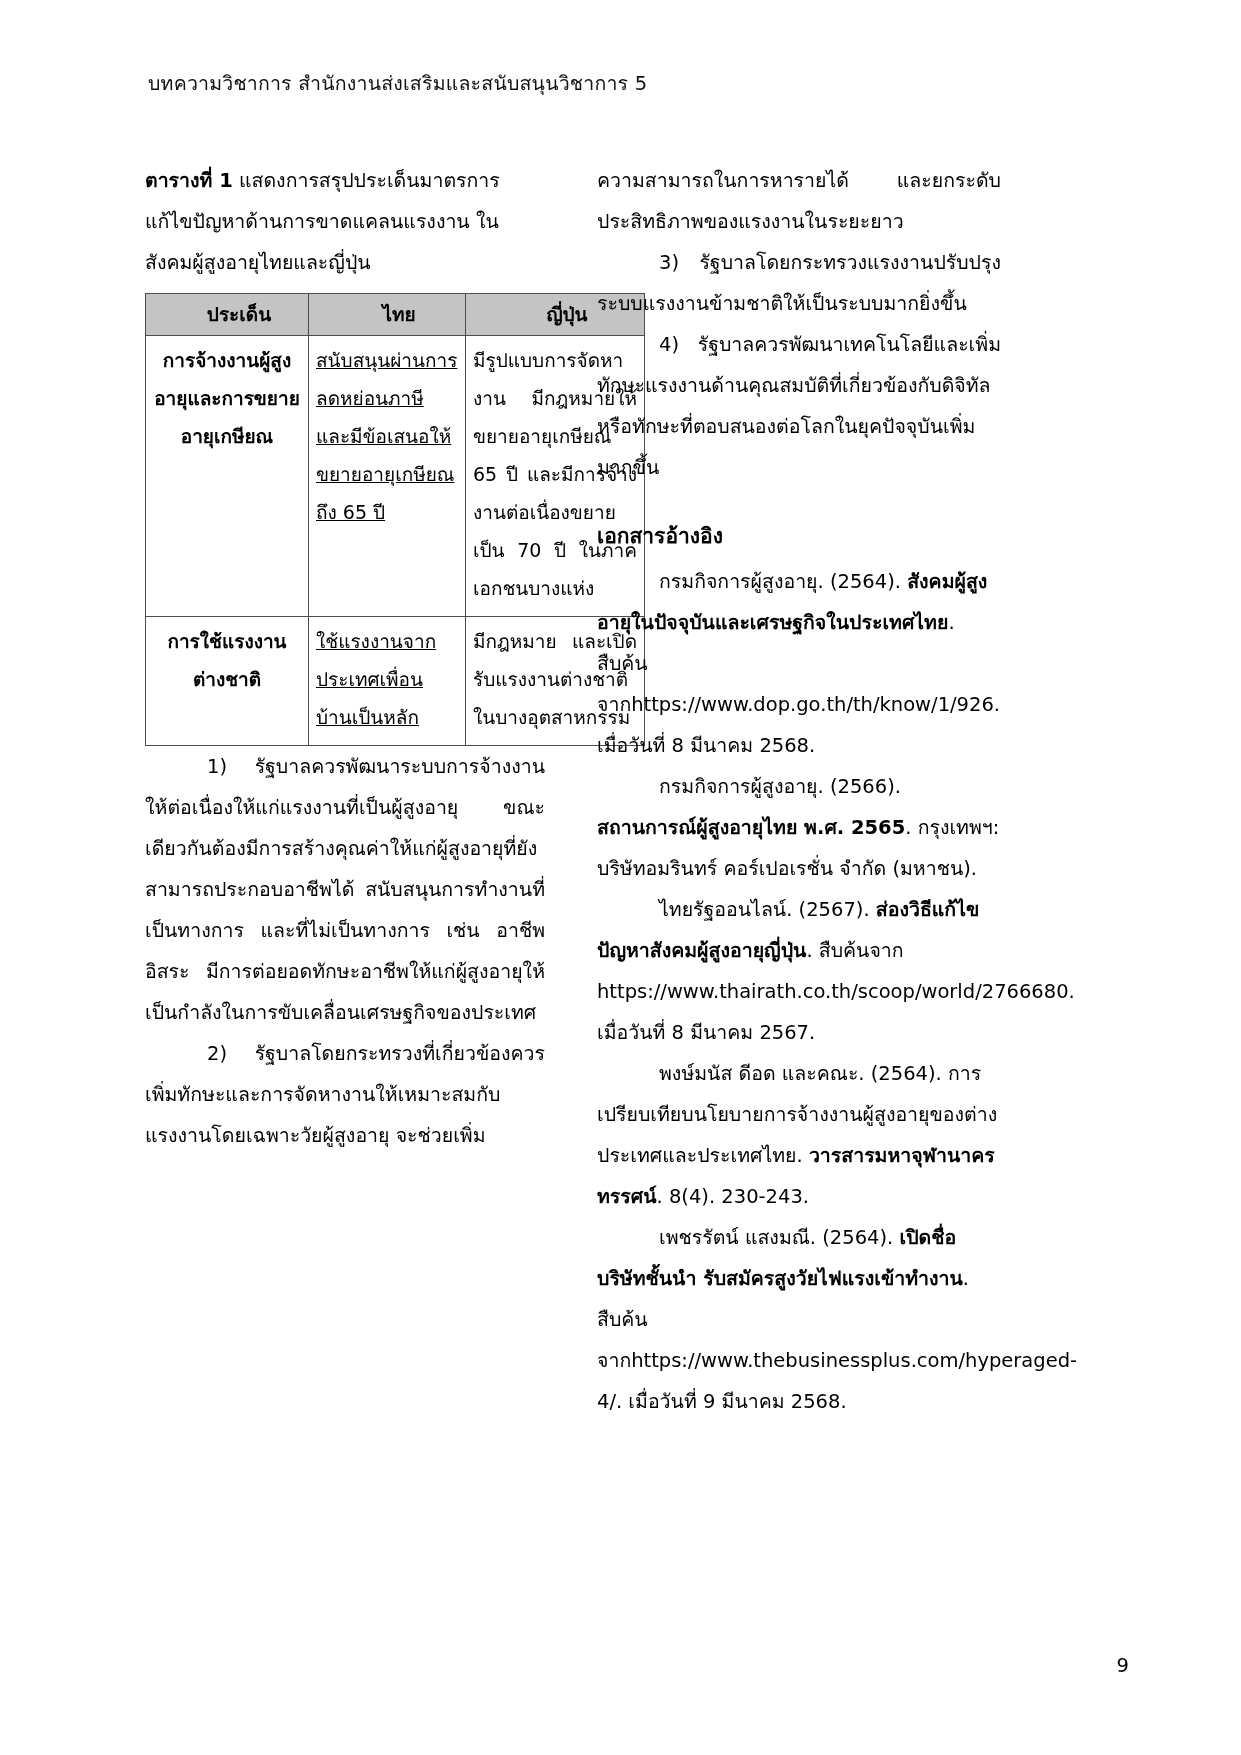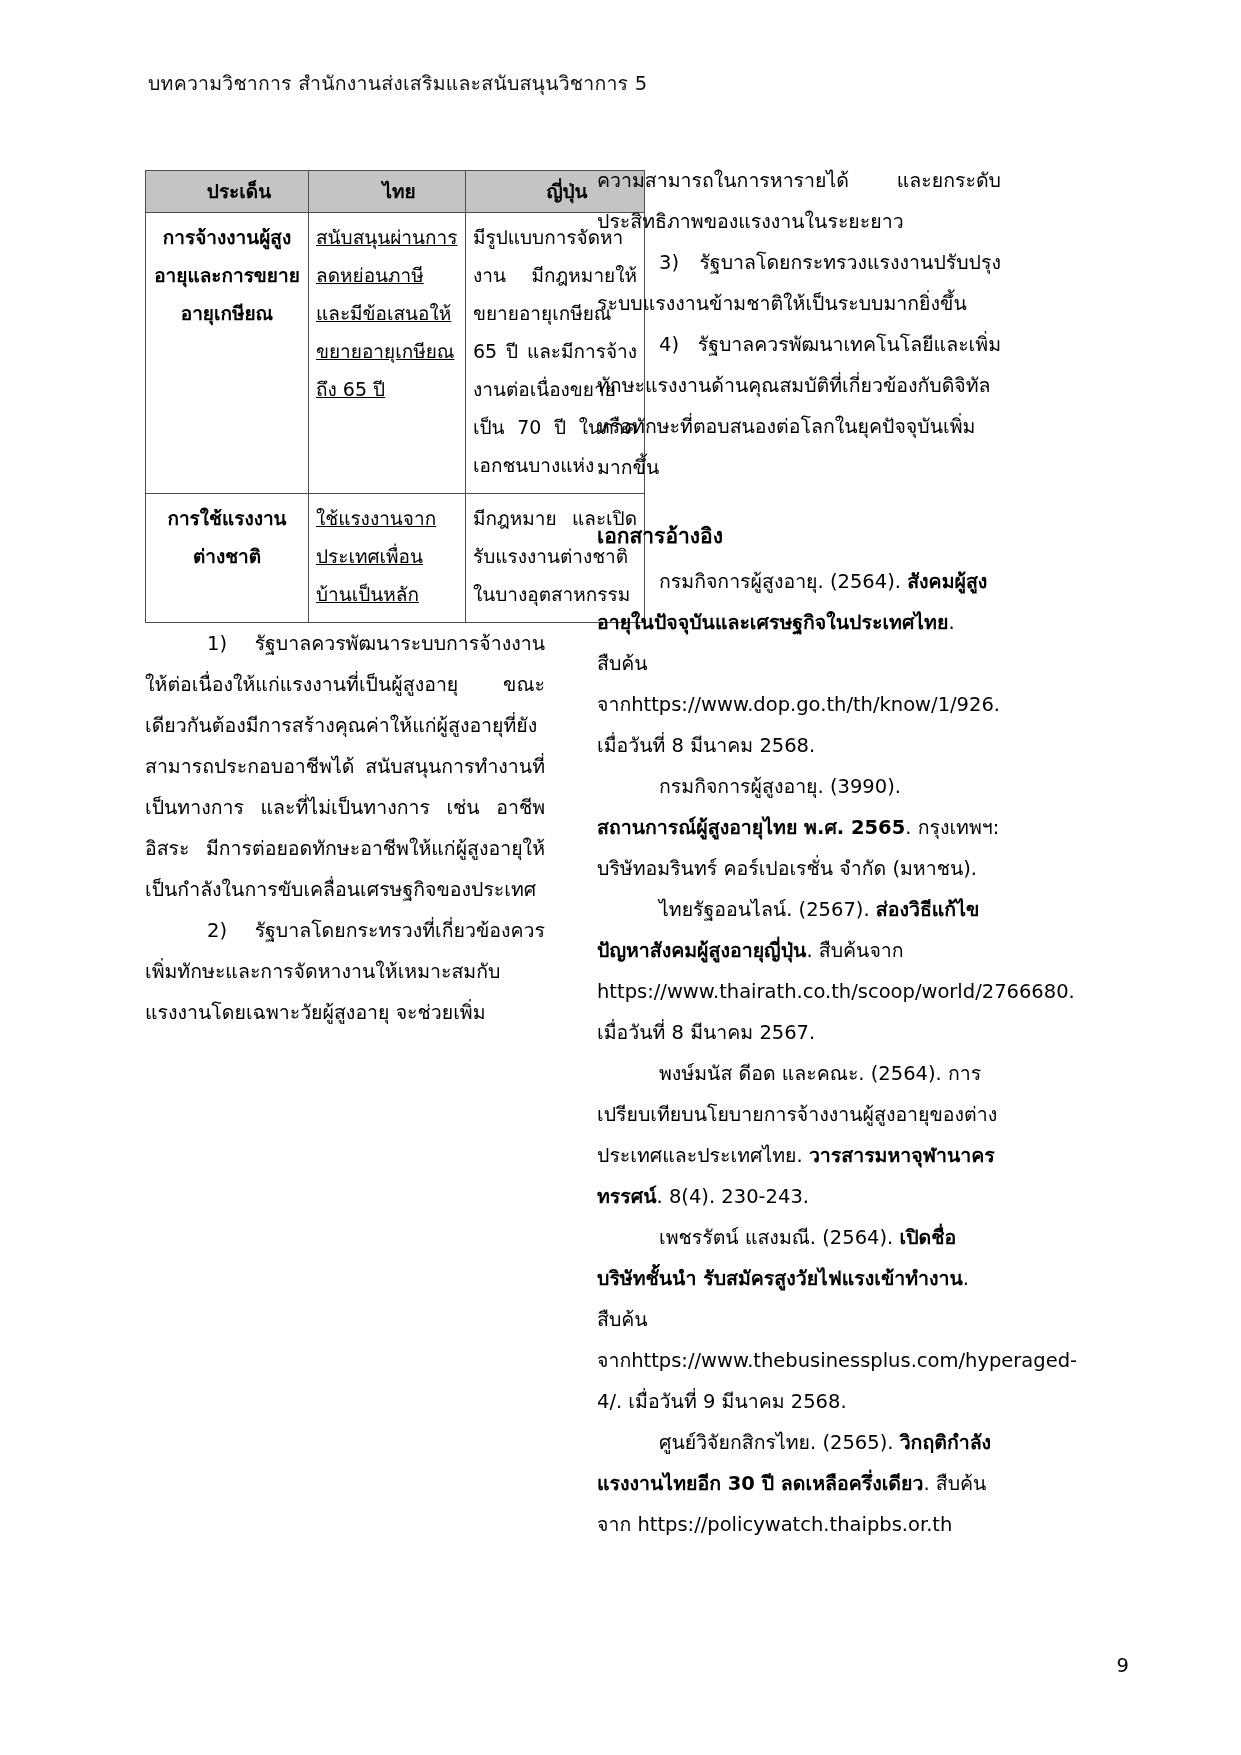--- a/index.html
+++ b/index.html
@@ -124,20 +124,21 @@
 </style>
 </head>
 <body>
 
 <div class="page">
 
   <div class="running-head">บทความวิชาการ สำนักงานส่งเสริมและสนับสนุนวิชาการ 5</div>
 
   <div class="col col-left">
 
+    <div class="caption"><b>ตารางที่ 1</b><span> แสดงการสรุปประเด็นมาตรการแก้ไขปัญหาด้านการขาดแคลนแรงงาน ในสังคมผู้สูงอายุไทยและญี่ปุ่น</span></div>
 
     <table class="tbl">
       <thead>
         <tr>
           <th class="h1">ประเด็น</th>
           <th class="h2">ไทย</th>
           <th class="h3">ญี่ปุ่น</th>
         </tr>
       </thead>
       <tbody>
@@ -164,27 +165,26 @@
 
     <p class="para-flat">ความสามารถในการหารายได้ และยกระดับประสิทธิภาพของแรงงานในระยะยาว</p>
 
     <p class="para">3) รัฐบาลโดยกระทรวงแรงงานปรับปรุงระบบแรงงานข้ามชาติให้เป็นระบบมากยิ่งขึ้น</p>
     <p class="para">4) รัฐบาลควรพัฒนาเทคโนโลยีและเพิ่มทักษะแรงงานด้านคุณสมบัติที่เกี่ยวข้องกับดิจิทัล หรือทักษะที่ตอบสนองต่อโลกในยุคปัจจุบันเพิ่มมากขึ้น</p>
 
     <div class="sec-head-ref">เอกสารอ้างอิง</div>
 
     <p class="ref"><span>กรมกิจการผู้สูงอายุ. (2564). </span><b>สังคมผู้สูงอายุในปัจจุบันและเศรษฐกิจในประเทศไทย</b><span>. สืบค้นจากhttps://www.dop.go.th/th/know/1/926. เมื่อวันที่ 8 มีนาคม 2568.</span></p>
 
-    <p class="ref"><span>กรมกิจการผู้สูงอายุ. (3990). </span><b>สถานการณ์ผู้สูงอายุไทย พ.ศ. 2565</b><span>. กรุงเทพฯ: บริษัทอมรินทร์ คอร์เปอเรชั่น จำกัด (มหาชน).</span></p>
+    <p class="ref"><span>กรมกิจการผู้สูงอายุ. (2566). </span><b>สถานการณ์ผู้สูงอายุไทย พ.ศ. 2565</b><span>. กรุงเทพฯ: บริษัทอมรินทร์ คอร์เปอเรชั่น จำกัด (มหาชน).</span></p>
 
     <p class="ref"><span>ไทยรัฐออนไลน์. (2567). </span><b>ส่องวิธีแก้ไขปัญหาสังคมผู้สูงอายุญี่ปุ่น</b><span>. สืบค้นจาก https://www.thairath.co.th/scoop/world/2766680. เมื่อวันที่ 8 มีนาคม 2567.</span></p>
 
     <p class="ref"><span>พงษ์มนัส ดีอด และคณะ. (2564). การเปรียบเทียบนโยบายการจ้างงานผู้สูงอายุของต่างประเทศและประเทศไทย. </span><b>วารสารมหาจุฬานาครทรรศน์</b><span>. 8(4). 230-243.</span></p>
 
     <p class="ref"><span>เพชรรัตน์  แสงมณี. (2564). </span><b>เปิดชื่อบริษัทชั้นนำ รับสมัครสูงวัยไฟแรงเข้าทำงาน</b><span>. สืบค้นจากhttps://www.thebusinessplus.com/hyperaged-4/. เมื่อวันที่ 9 มีนาคม 2568.</span></p>
 
-    <p class="ref"><span>ศูนย์วิจัยกสิกรไทย. (2565). </span><b>วิกฤติกำลังแรงงานไทยอีก 30 ปี ลดเหลือครึ่งเดียว</b><span>. สืบค้นจาก https://policywatch.thaipbs.or.th</span></p>
 
   </div>
 
   <div class="page-number">9</div>
 
 </div>
 
 </body></html>

